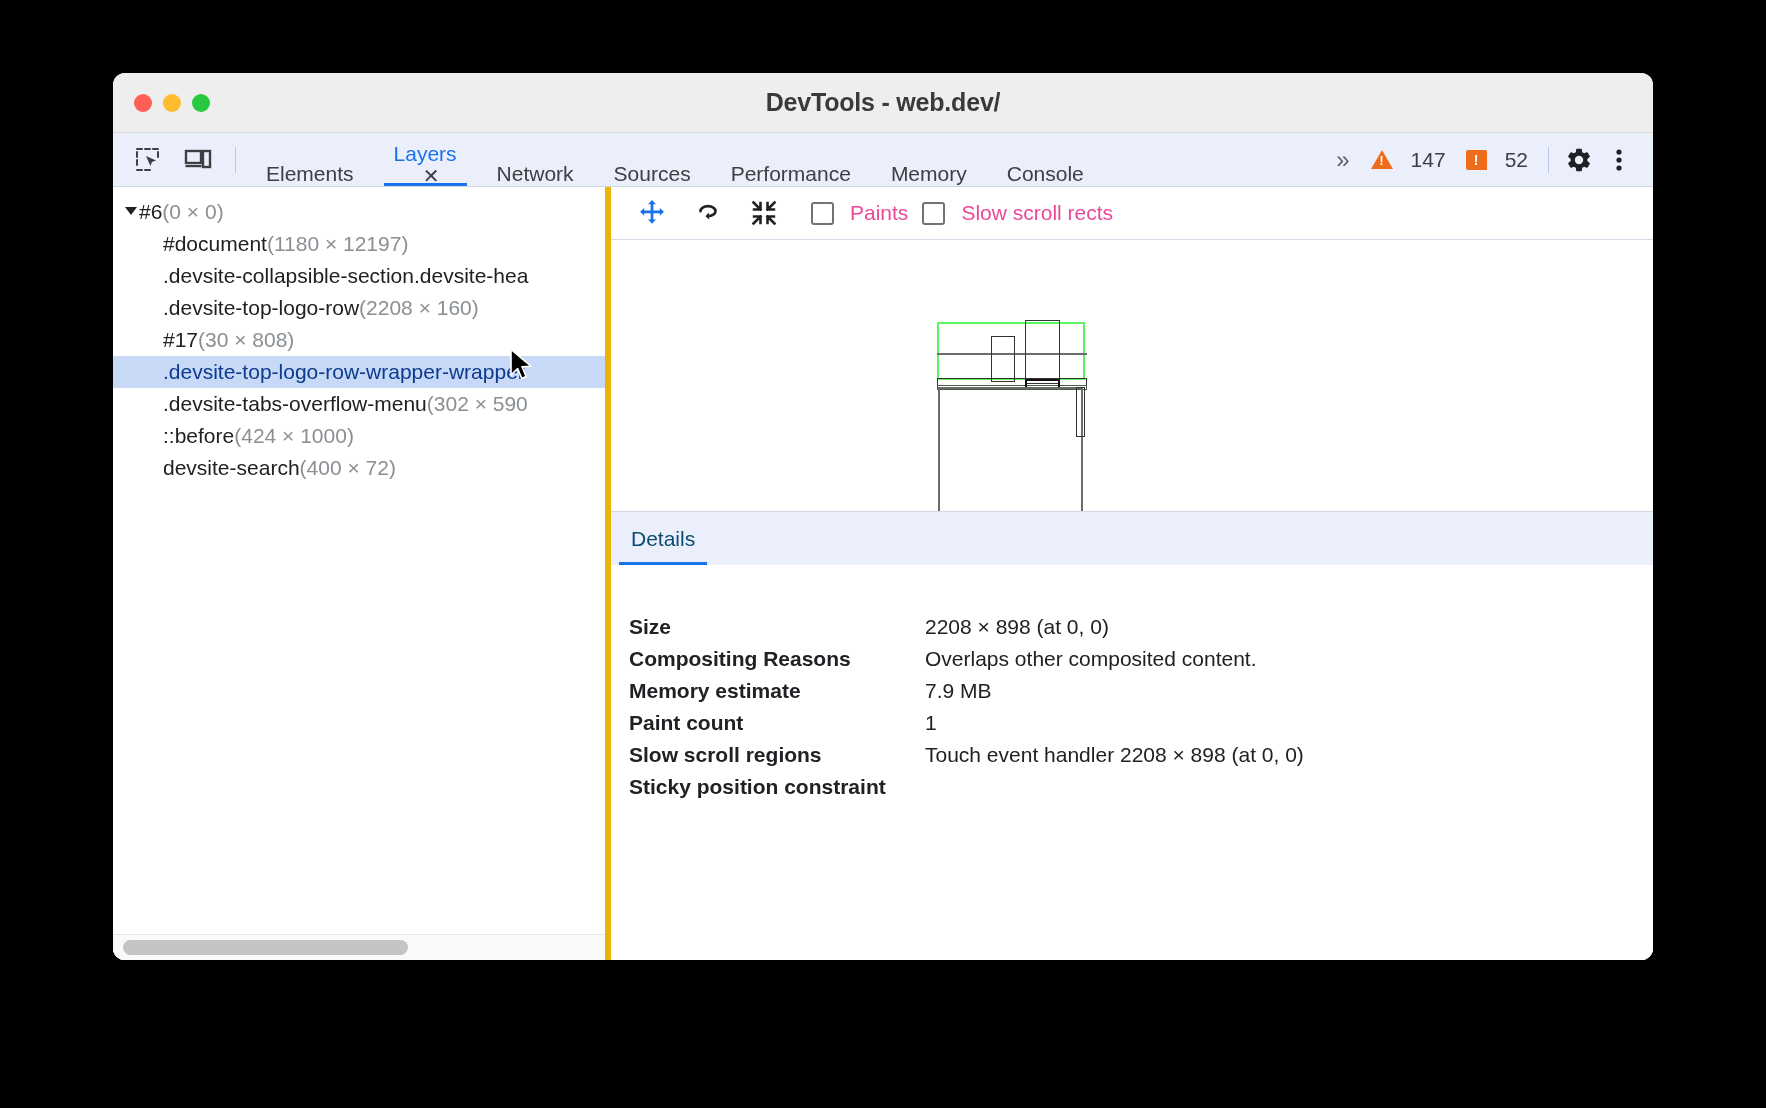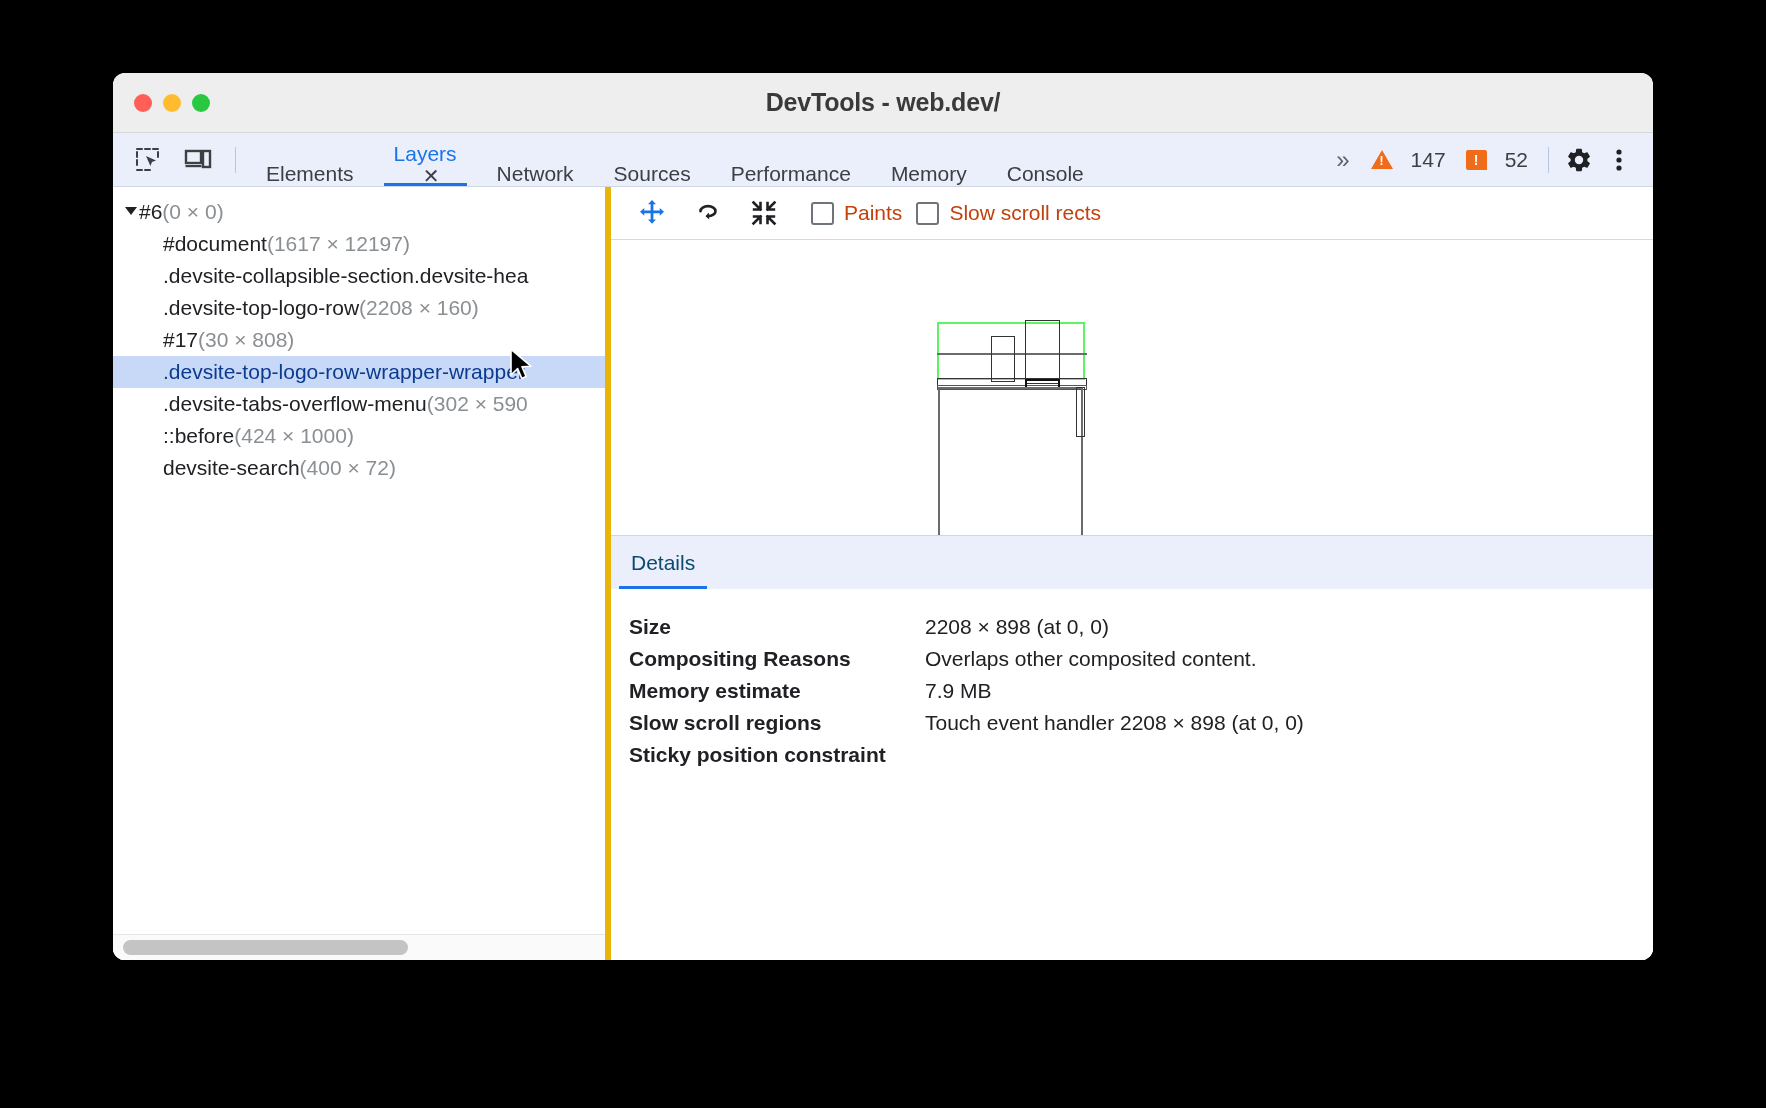--- a/index.html
+++ b/index.html
@@ -286,25 +286,25 @@
   }
   .lv-btn {
     width: 46px; height: 40px;
     display: flex; align-items: center; justify-content: center;
     cursor: pointer;
     margin-right: 10px;
   }
   .cb-wrap {
     display: flex;
     align-items: center;
-    gap: 10px;
+    gap: 16px;
     margin-left: 14px;
     cursor: pointer;
     font-size: 21px;
-    color: #c2410c;
+    color: #ec4899;
   }
   .cbox {
     width: 19px; height: 19px;
     border: 2px solid #6e7479;
     border-radius: 3px;
     background: #fff;
     display: block;
   }
 
   .lv-canvas {
@@ -340,20 +340,21 @@
     height: 3px;
     background: #1a73e8;
   }
 
   .details-body {
     flex: 0 0 auto;
     height: 350px;
     background: #ffffff;
     padding: 22px 0 0 18px;
     overflow: hidden;
+    margin-top: 24px;
   }
   .det-row {
     display: flex;
     height: 32px;
     align-items: center;
     font-size: 21px;
   }
   .det-key {
     width: 296px;
     font-weight: bold;
@@ -450,21 +451,21 @@
     <div class="body-split">
 
       <div class="left-pane">
         <div class="layer-tree">
 
           <div class="tree-row">
             <span class="tri"></span><span class="name">#6</span><span class="dims">(0 × 0)</span>
           </div>
 
           <div class="tree-row child">
-            <span class="name">#document</span><span class="dims">(1617 × 12197)</span>
+            <span class="name">#document</span><span class="dims">(1180 × 12197)</span>
           </div>
 
           <div class="tree-row child">
             <span class="name">.devsite-collapsible-section.devsite-hea</span><span class="dims"></span>
           </div>
 
           <div class="tree-row child">
             <span class="name">.devsite-top-logo-row</span><span class="dims">(2208 × 160)</span>
           </div>
 
@@ -549,20 +550,24 @@
           </div>
           <div class="det-row">
             <div class="det-key">Compositing Reasons</div>
             <div class="det-val">Overlaps other composited content.</div>
           </div>
           <div class="det-row">
             <div class="det-key">Memory estimate</div>
             <div class="det-val">7.9 MB</div>
           </div>
           <div class="det-row">
+            <div class="det-key">Paint count</div>
+            <div class="det-val">1</div>
+          </div>
+          <div class="det-row">
             <div class="det-key">Slow scroll regions</div>
             <div class="det-val">Touch event handler 2208 × 898 (at 0, 0)</div>
           </div>
           <div class="det-row">
             <div class="det-key">Sticky position constraint</div>
             <div class="det-val"></div>
           </div>
         </div>
 
       </div>

